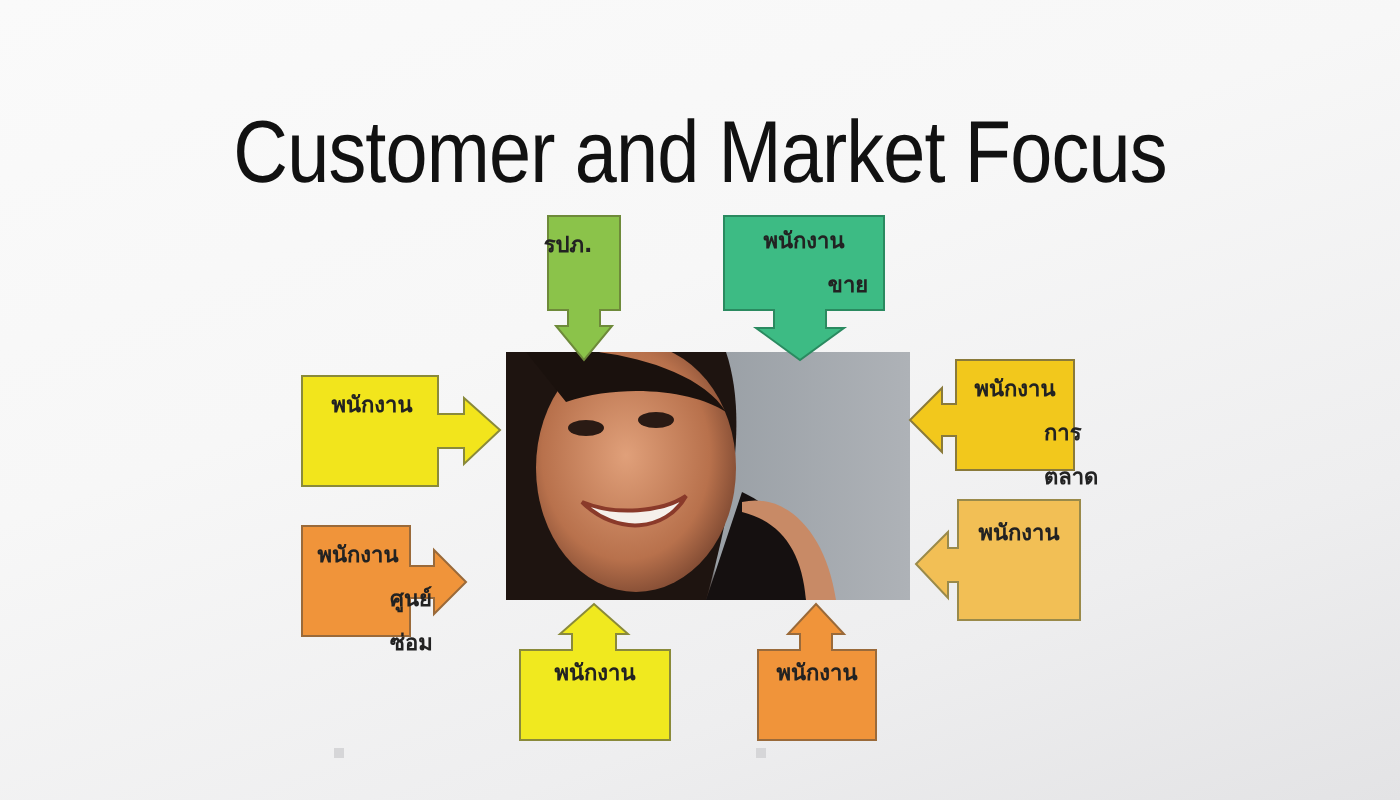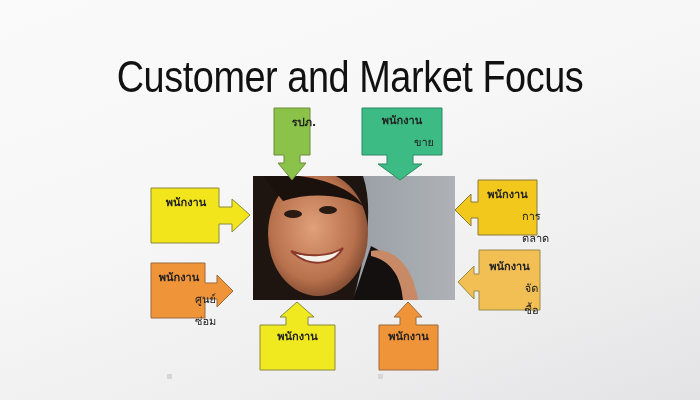--- a/index.html
+++ b/index.html
@@ -14,21 +14,21 @@
     font-size:44px; color:#111; letter-spacing:-0.5px;
     transform: scaleX(0.86); transform-origin: 350px 0;
     line-height:50px;
   }
   .canvas { position:absolute; left:0; top:0; width:700px; height:400px; }
   .label {
     position:absolute; text-align:center; color:#222;
     font-size:11px; line-height:22px; font-weight:bold;
     font-family: "DejaVu Sans", sans-serif;
   }
-  .label .line2 { font-weight:normal;padding-left:44px; }
+  .label .line2 { font-weight:bold;padding-left:44px; }
   .photo {
     position:absolute; left:253px; top:176px; width:202px; height:124px;
     overflow:hidden;
     background: linear-gradient(90deg, #3a2a24 0%, #6b4a3a 25%, #b98464 45%, #8a6b5a 55%, #9aa0a6 62%, #a9adb2 100%);
   }
   .dot { position:absolute; width:5px; height:5px; background:#d6d6d8; }
 </style>
 </head>
 <body>
 
@@ -73,41 +73,40 @@
 
   <path d="M478,180 L537,180 L537,235 L478,235 L478,218 L471,218 L471,226 L455,210 L471,194 L471,202 L478,202 Z" fill="#f2c81c" stroke="#8a7a3a" stroke-width="1"></path>
 
   <path d="M479,250 L540,250 L540,310 L479,310 L479,291 L474,291 L474,299 L458,282 L474,266 L474,274 L479,274 Z" fill="#f2bf55" stroke="#9a8a4a" stroke-width="1"></path>
 
   <path d="M260,325 L286,325 L286,317 L280,317 L297,302 L314,317 L308,317 L308,325 L335,325 L335,370 L260,370 Z" fill="#f0e91f" stroke="#8a8a3a" stroke-width="1"></path>
 
   <path d="M379,325 L400,325 L400,317 L394,317 L408,302 L422,317 L416,317 L416,325 L438,325 L438,370 L379,370 Z" fill="#f0943a" stroke="#9a6a3a" stroke-width="1"></path>
 </svg>
 
-<div class="label" style="left:286px; top:112px; width:36px;">
+<div class="label" style="left:266px; top:112px; width:36px;">
   <div>รปภ.</div>
 </div>
 <div class="label" style="left:362px; top:110px; width:80px;">
   <div>พนักงาน</div>
   <div class="line2">ขาย</div>
 </div>
 <div class="label" style="left:151px; top:192px; width:70px;">
   <div>พนักงาน</div>
 </div>
 <div class="label" style="left:151px; top:267px; width:56px;">
   <div>พนักงาน</div>
   <div class="line2">ศูนย์ซ่อม</div>
 </div>
 <div class="label" style="left:478px; top:184px; width:59px;">
   <div>พนักงาน</div>
   <div class="line2">การตลาด</div>
 </div>
 <div class="label" style="left:479px; top:256px; width:61px;">
   <div>พนักงาน</div>
-  <div class="line2">จัดซื้อ</div>
 </div>
 <div class="label" style="left:260px; top:326px; width:75px;">
   <div>พนักงาน</div>
 </div>
 <div class="label" style="left:379px; top:326px; width:59px;">
   <div>พนักงาน</div>
 </div>
 
 <div class="dot" style="left:167px; top:374px;"></div>
 <div class="dot" style="left:378px; top:374px;"></div>

